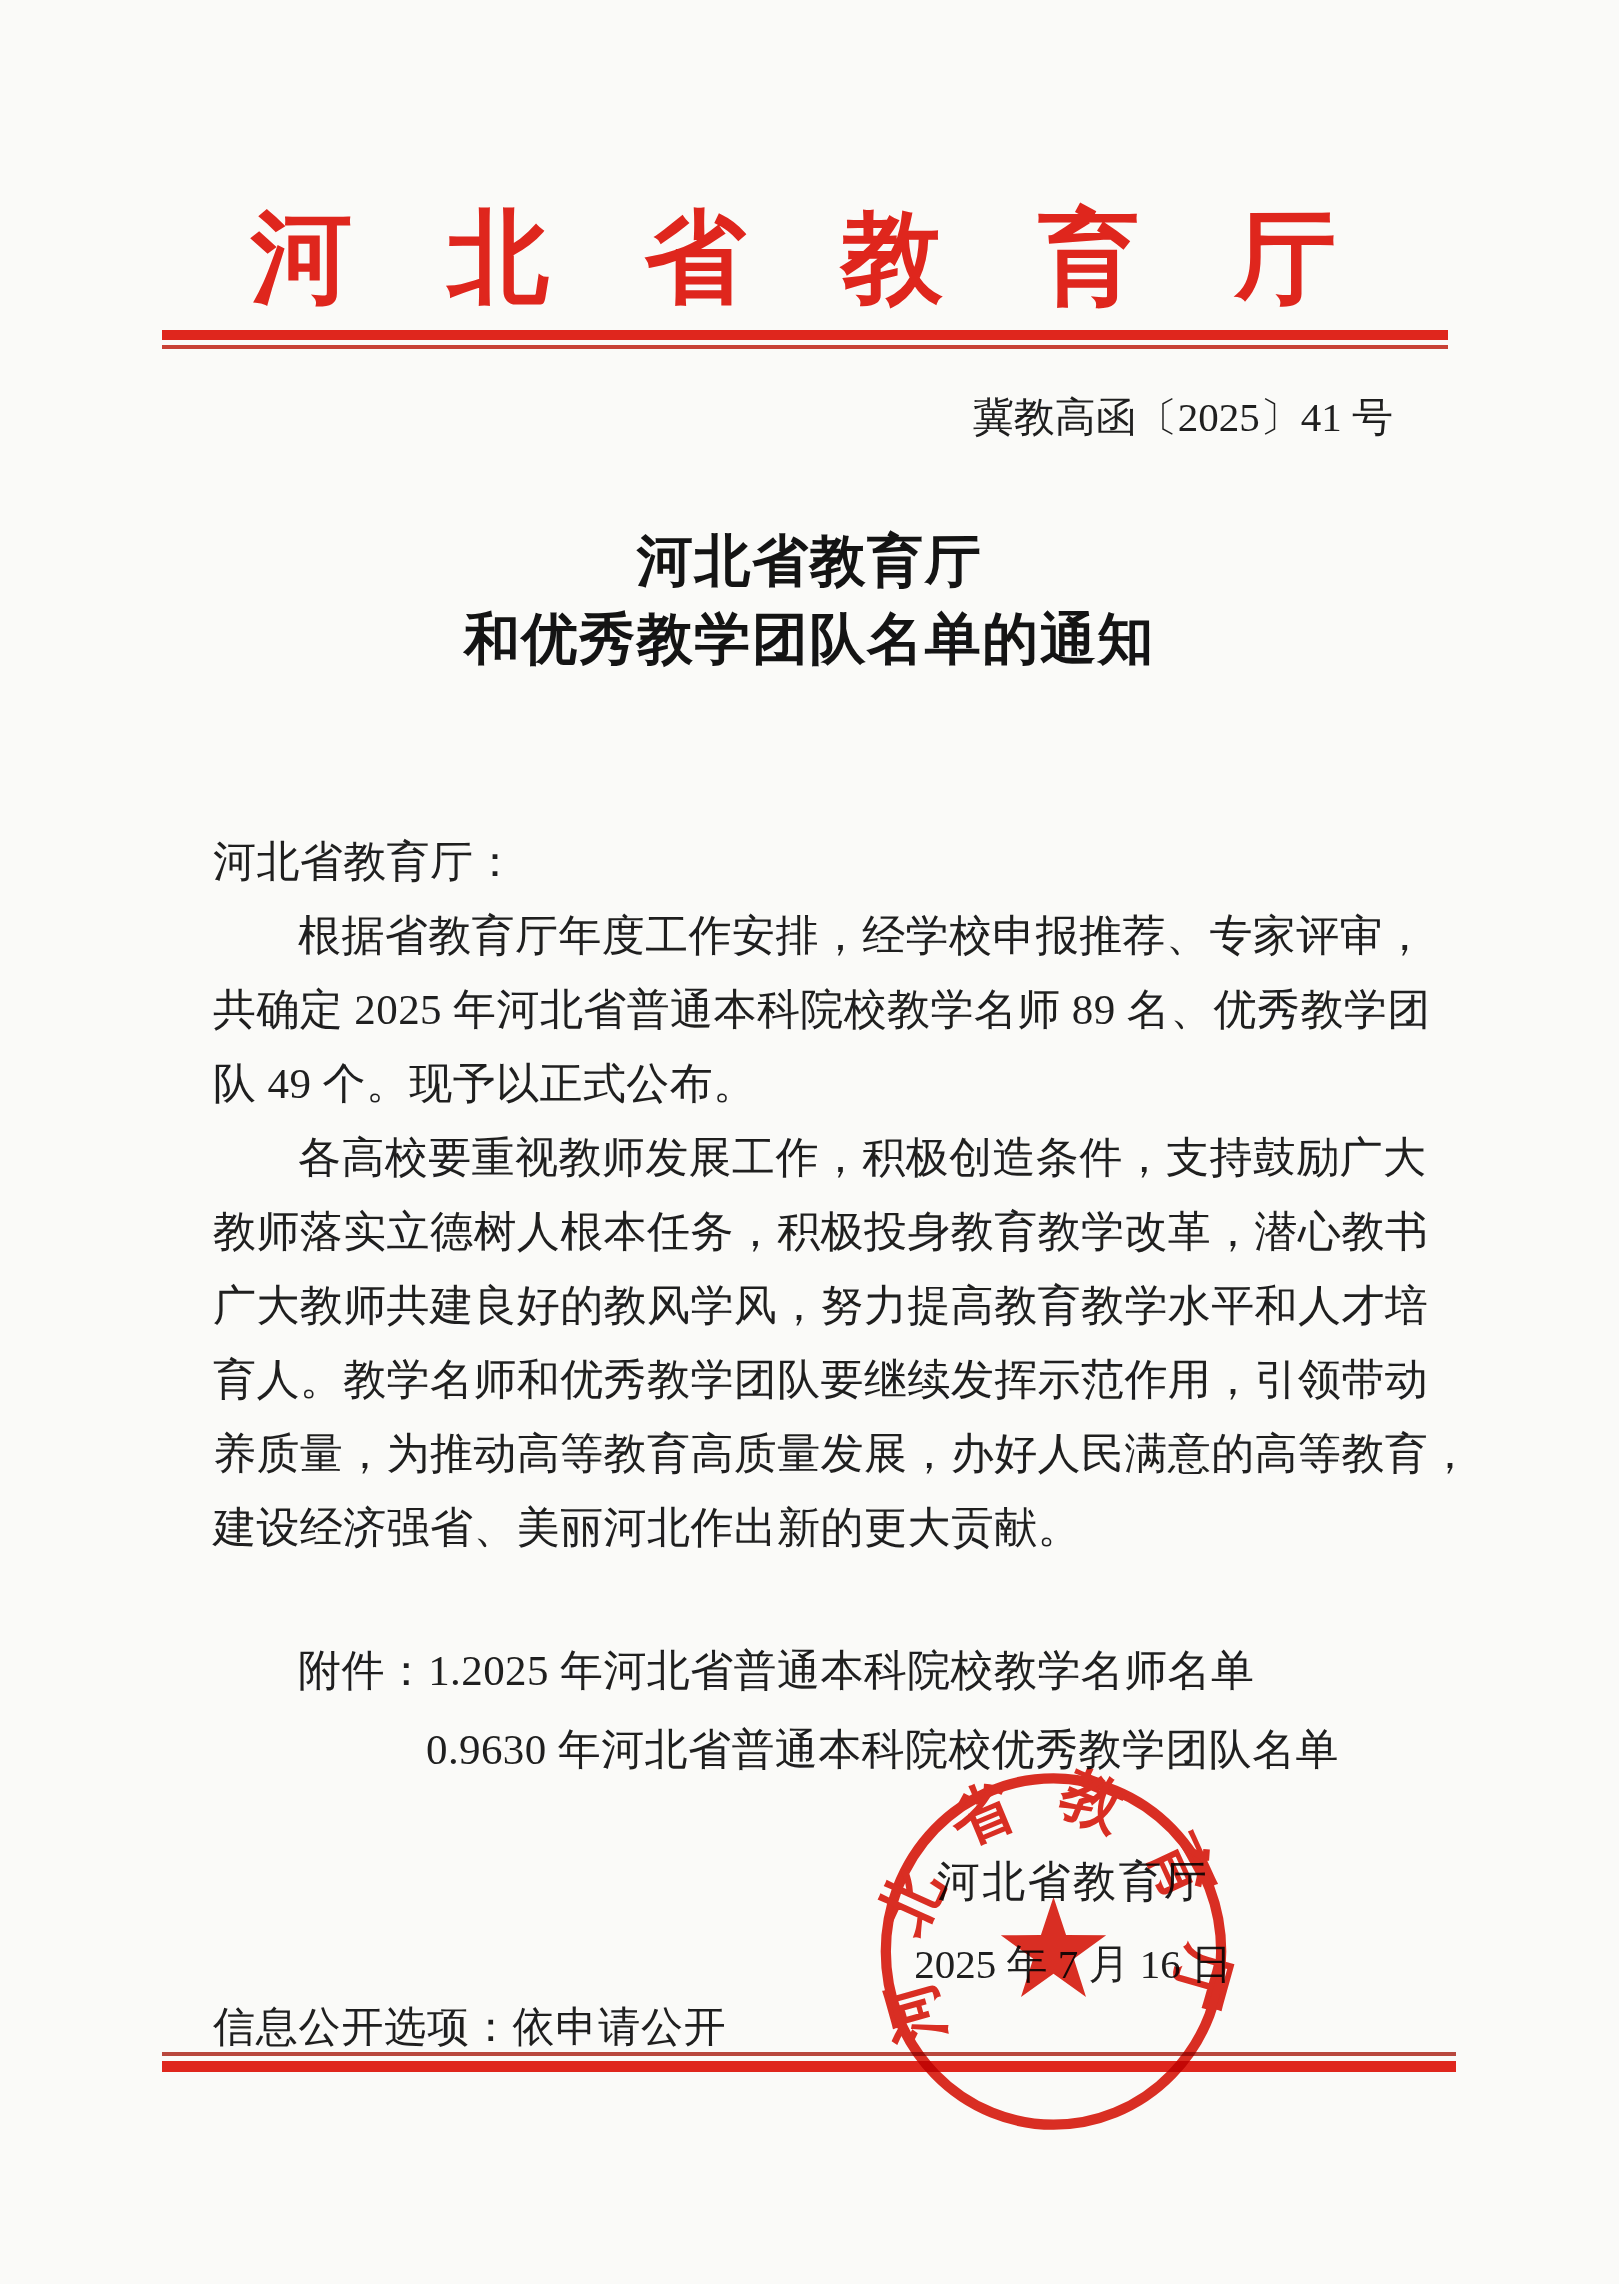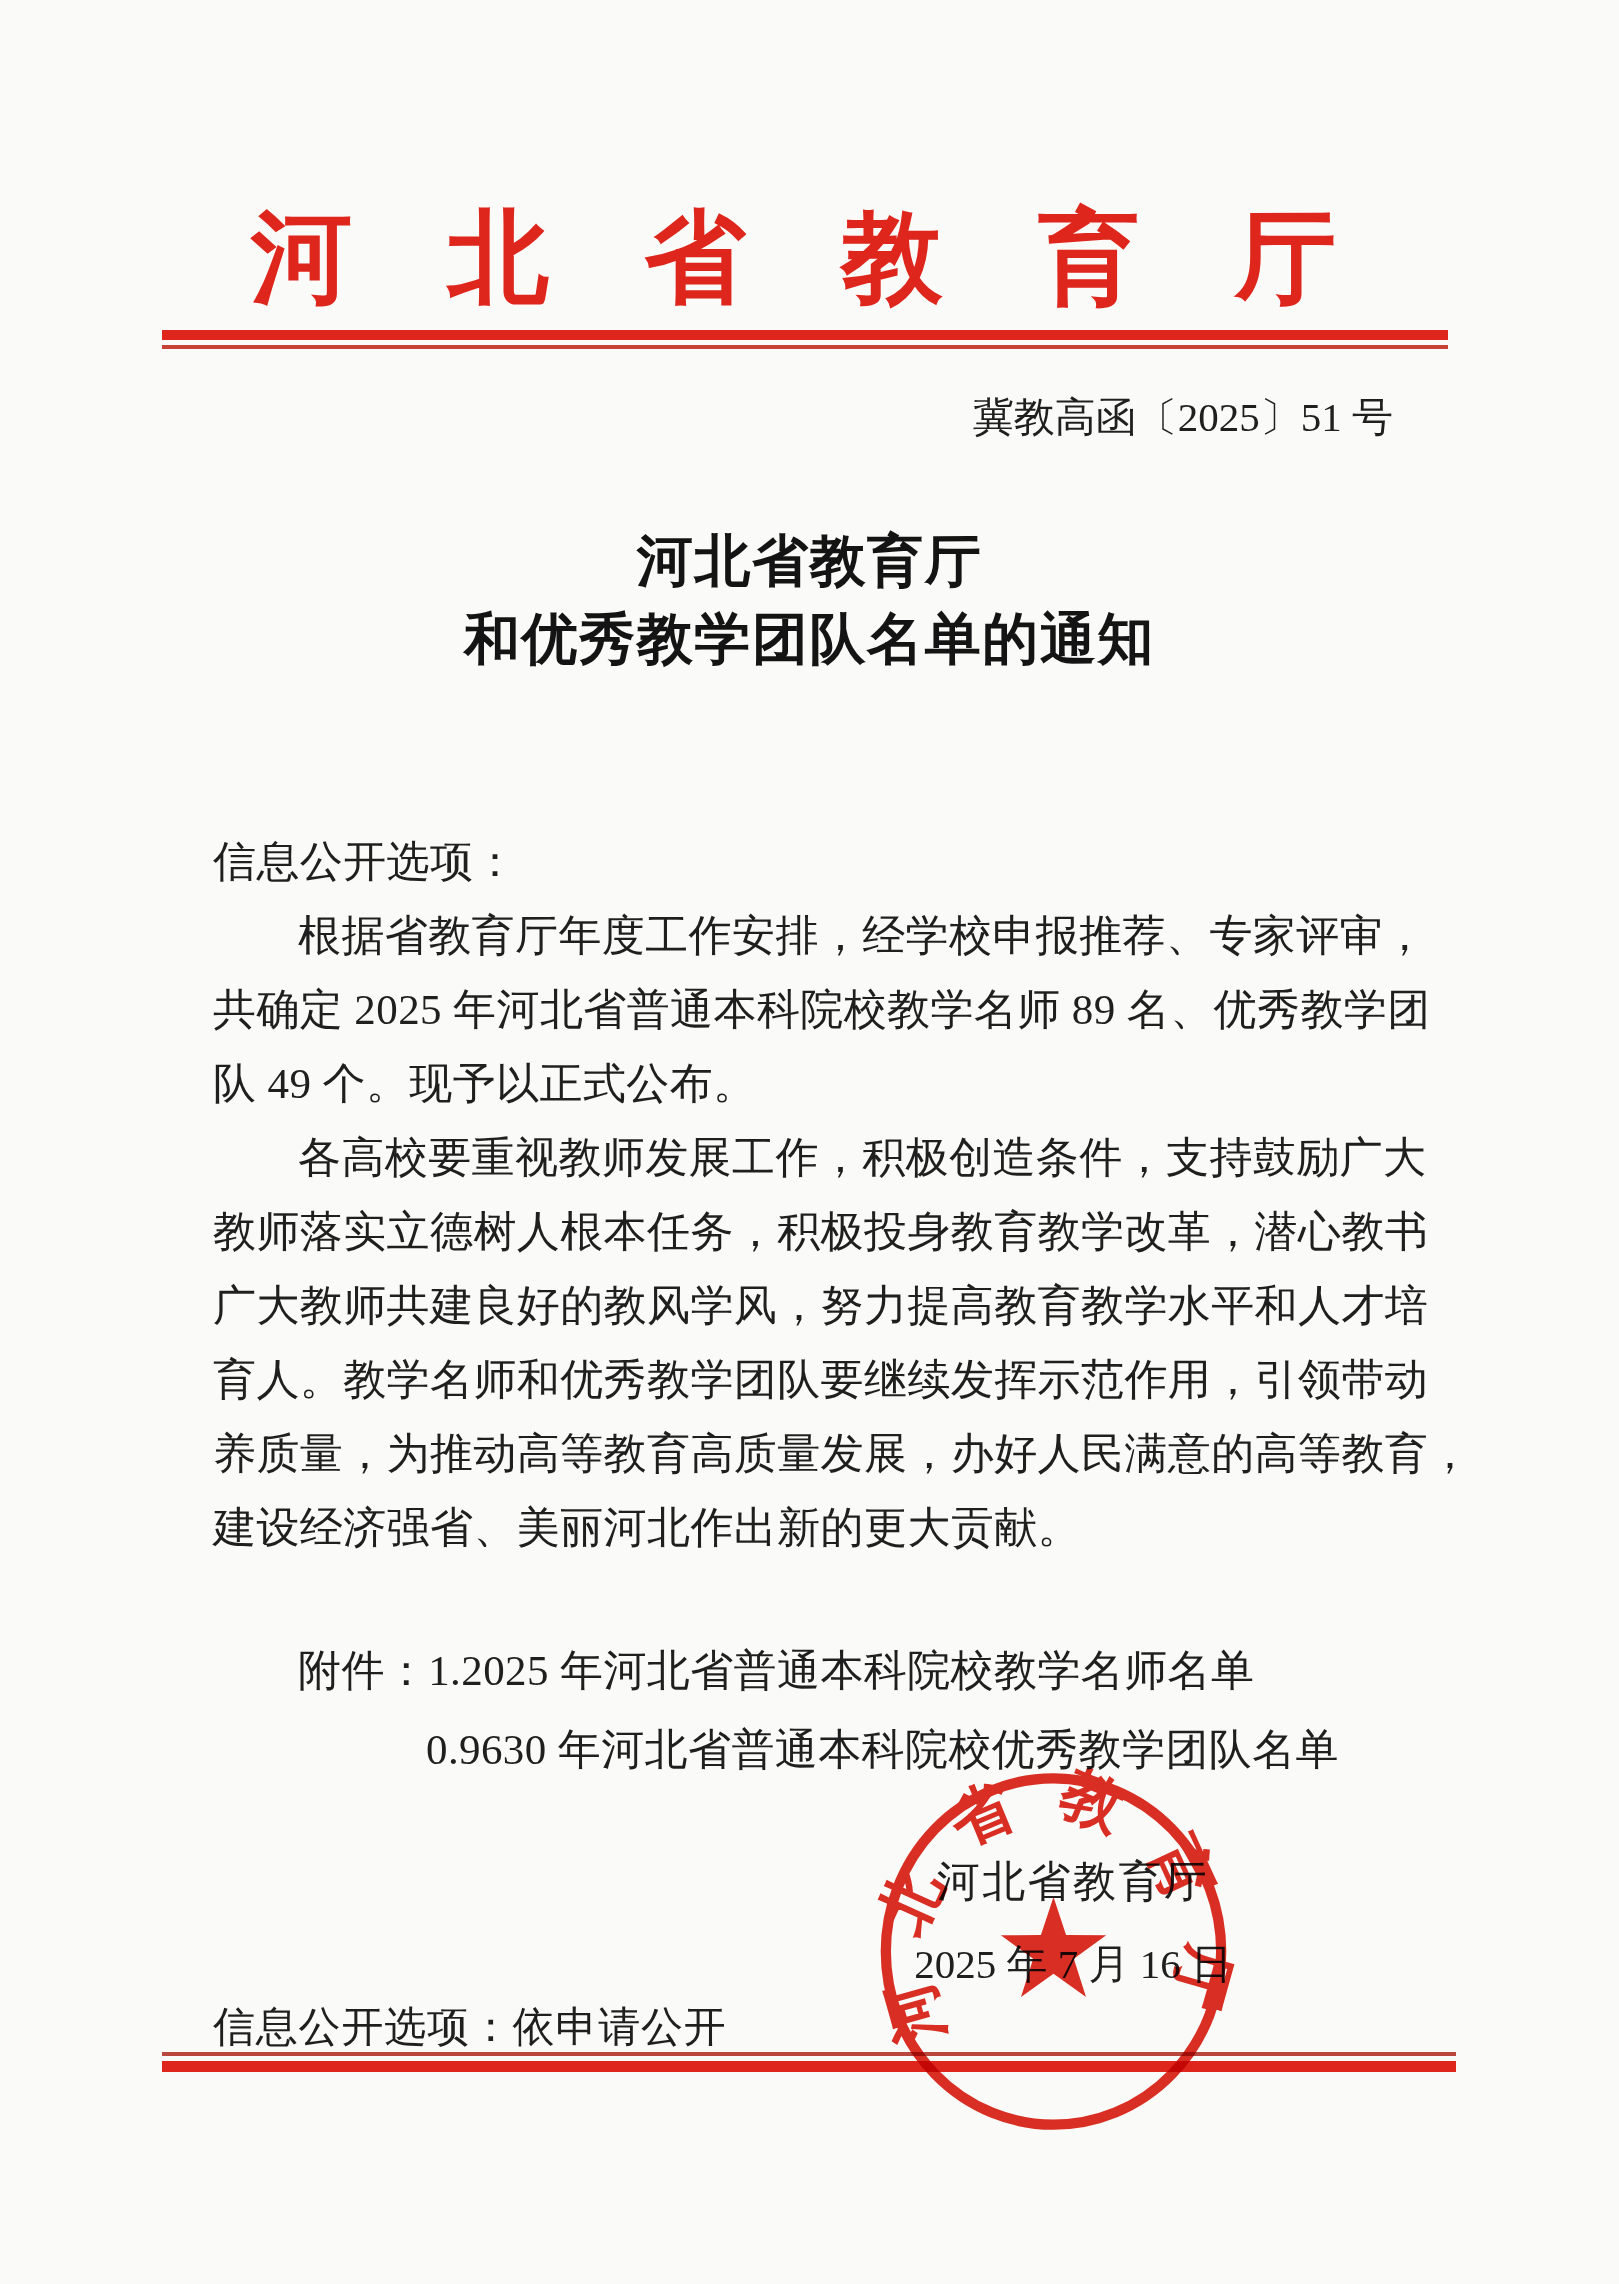--- a/index.html
+++ b/index.html
@@ -82,29 +82,29 @@
     <span>河</span>
     <span>北</span>
     <span>省</span>
     <span>教</span>
     <span>育</span>
     <span>厅</span>
   </div>
   <div class="rule rule-thick-top"></div>
   <div class="rule rule-thin-top"></div>
 
-  <div class="doc-number">冀教高函〔2025〕51 号</div>
+  <div class="doc-number">冀教高函〔2025〕41 号</div>
 
   <div class="title-block">
     <div>河北省教育厅</div>
     <div>和优秀教学团队名单的通知</div>
   </div>
 
   <div class="body-block">
-    <div class="bline">信息公开选项：</div>
+    <div class="bline">河北省教育厅：</div>
     <div class="bline indent">根据省教育厅年度工作安排，经学校申报推荐、专家评审，</div>
     <div class="bline">共确定 2025 年河北省普通本科院校教学名师 89 名、优秀教学团</div>
     <div class="bline">队 49 个。现予以正式公布。</div>
     <div class="bline indent">各高校要重视教师发展工作，积极创造条件，支持鼓励广大</div>
     <div class="bline">教师落实立德树人根本任务，积极投身教育教学改革，潜心教书</div>
     <div class="bline">广大教师共建良好的教风学风，努力提高教育教学水平和人才培</div>
     <div class="bline">育人。教学名师和优秀教学团队要继续发挥示范作用，引领带动</div>
     <div class="bline">养质量，为推动高等教育高质量发展，办好人民满意的高等教育，</div>
     <div class="bline">建设经济强省、美丽河北作出新的更大贡献。</div>
   </div>

